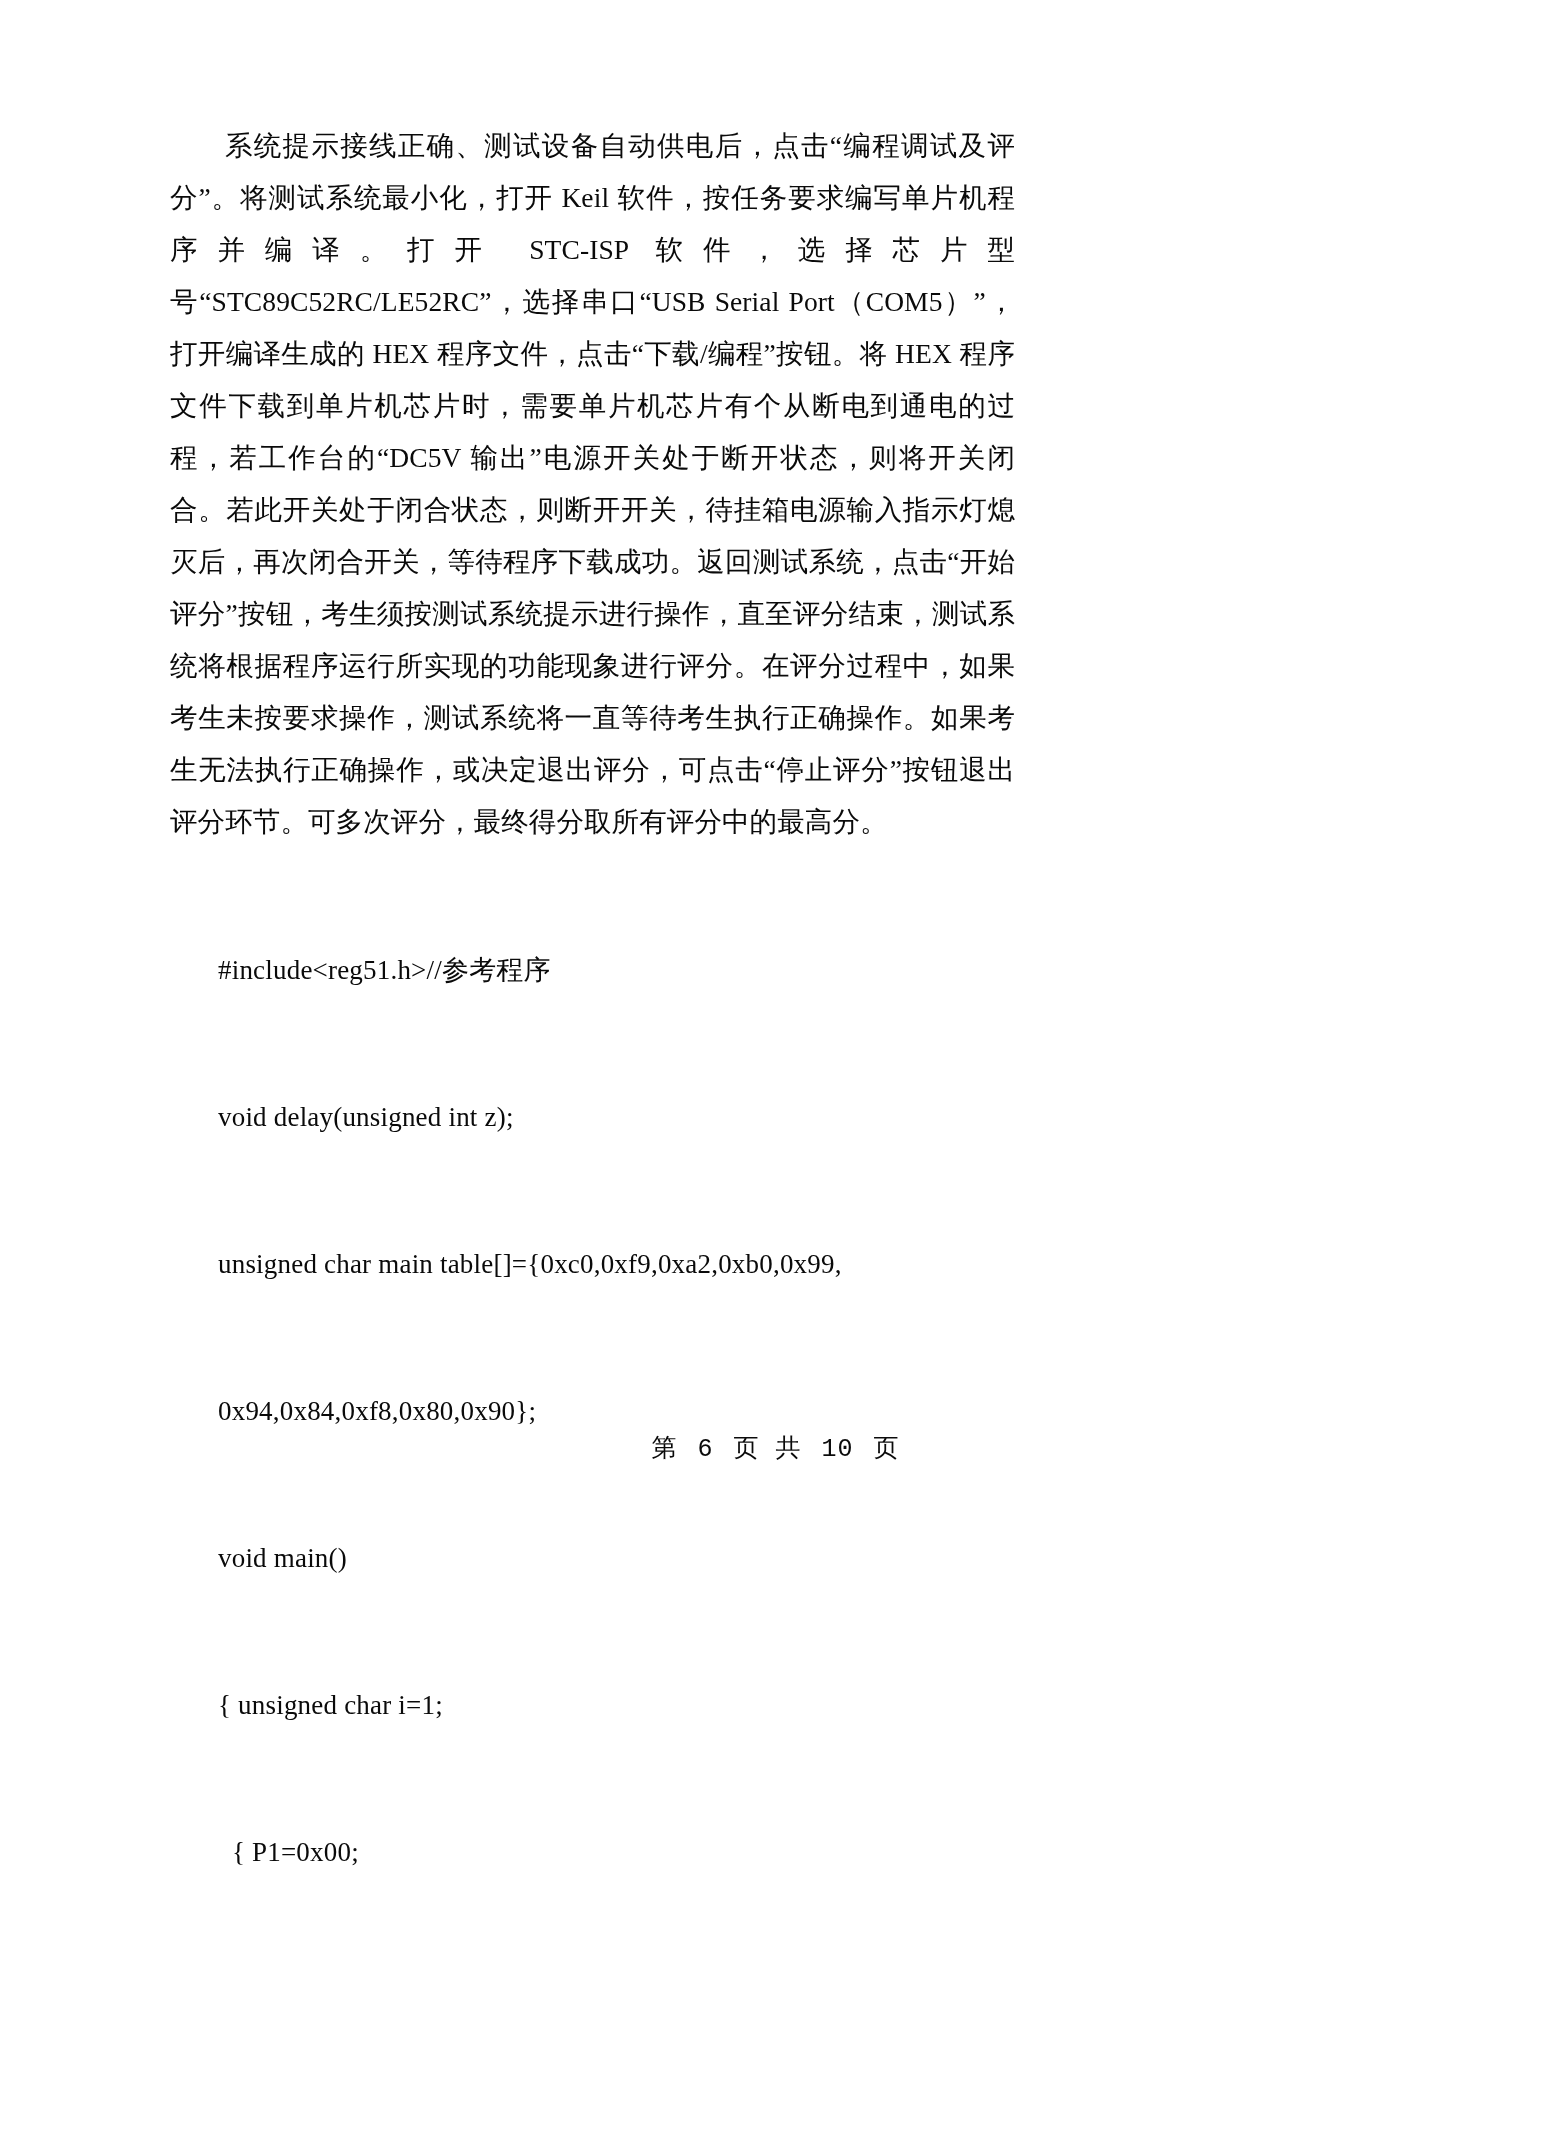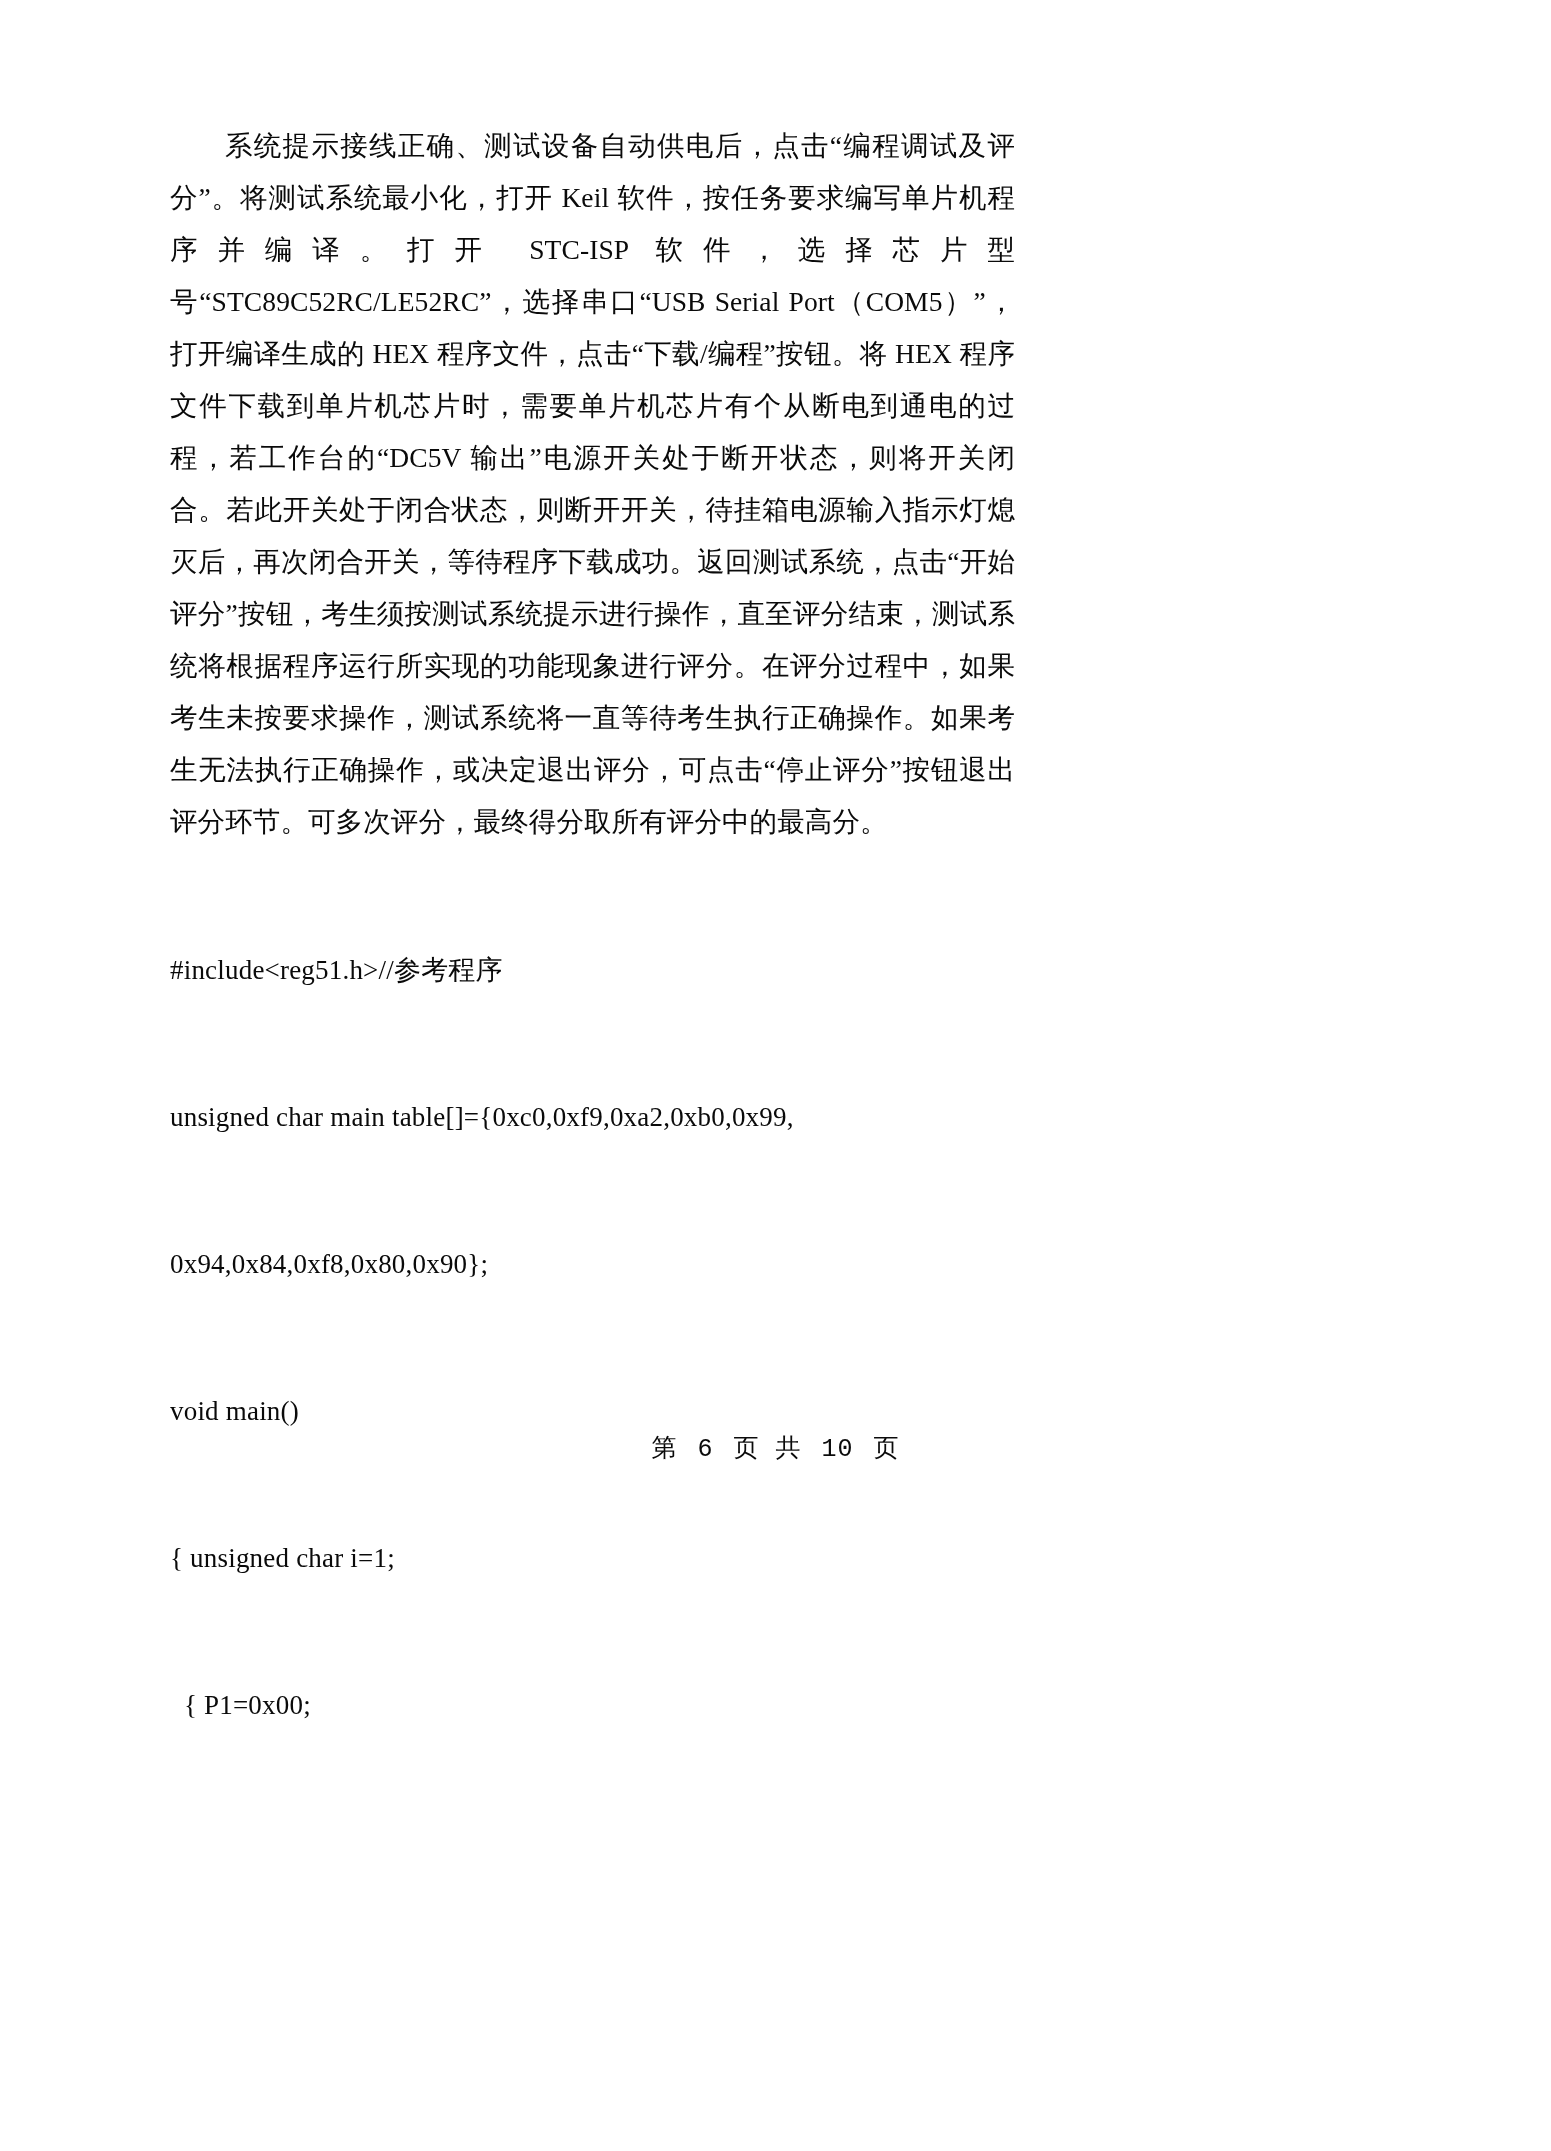--- a/index.html
+++ b/index.html
@@ -49,20 +49,21 @@
     font-size: 27px;
     line-height: 49px;
     white-space: pre;
     color: #0a0a0a;
     letter-spacing: 0.2px;
   }
   .code-line {
     white-space: pre;
     display: block;
     min-height: 49px;
+    margin-left: 48px;
   }
   .footer {
     position: absolute;
     left: 0;
     right: 0;
     top: 1433px;
     text-align: center;
     font-size: 25px;
     line-height: 34px;
     letter-spacing: 1px;
@@ -77,20 +78,21 @@
 <body>
 
 <div class="page">
 
   <div class="text-column">
 
     <p class="body-para">系统提示接线正确、测试设备自动供电后，点击“编程调试及评分”。将测试系统最小化，打开 Keil 软件，按任务要求编写单片机程序并编译。打开 STC-ISP 软件，选择芯片型号“STC89C52RC/LE52RC”，选择串口“USB Serial Port（COM5）”，打开编译生成的 HEX 程序文件，点击“下载/编程”按钮。将 HEX 程序文件下载到单片机芯片时，需要单片机芯片有个从断电到通电的过程，若工作台的“DC5V 输出”电源开关处于断开状态，则将开关闭合。若此开关处于闭合状态，则断开开关，待挂箱电源输入指示灯熄灭后，再次闭合开关，等待程序下载成功。返回测试系统，点击“开始评分”按钮，考生须按测试系统提示进行操作，直至评分结束，测试系统将根据程序运行所实现的功能现象进行评分。在评分过程中，如果考生未按要求操作，测试系统将一直等待考生执行正确操作。如果考生无法执行正确操作，或决定退出评分，可点击“停止评分”按钮退出评分环节。可多次评分，最终得分取所有评分中的最高分。</p>
 
     <div class="code-block">
       <span class="code-line">#include&lt;reg51.h&gt;//参考程序</span>
+      <span class="code-line">void delay(unsigned int z);</span>
       <span class="code-line">unsigned char main table[]={0xc0,0xf9,0xa2,0xb0,0x99,</span>
       <span class="code-line">0x94,0x84,0xf8,0x80,0x90};</span>
       <span class="code-line">void main()</span>
       <span class="code-line">{ unsigned char i=1;</span>
       <span class="code-line">  { P1=0x00;</span>
       
       
       
       
       

